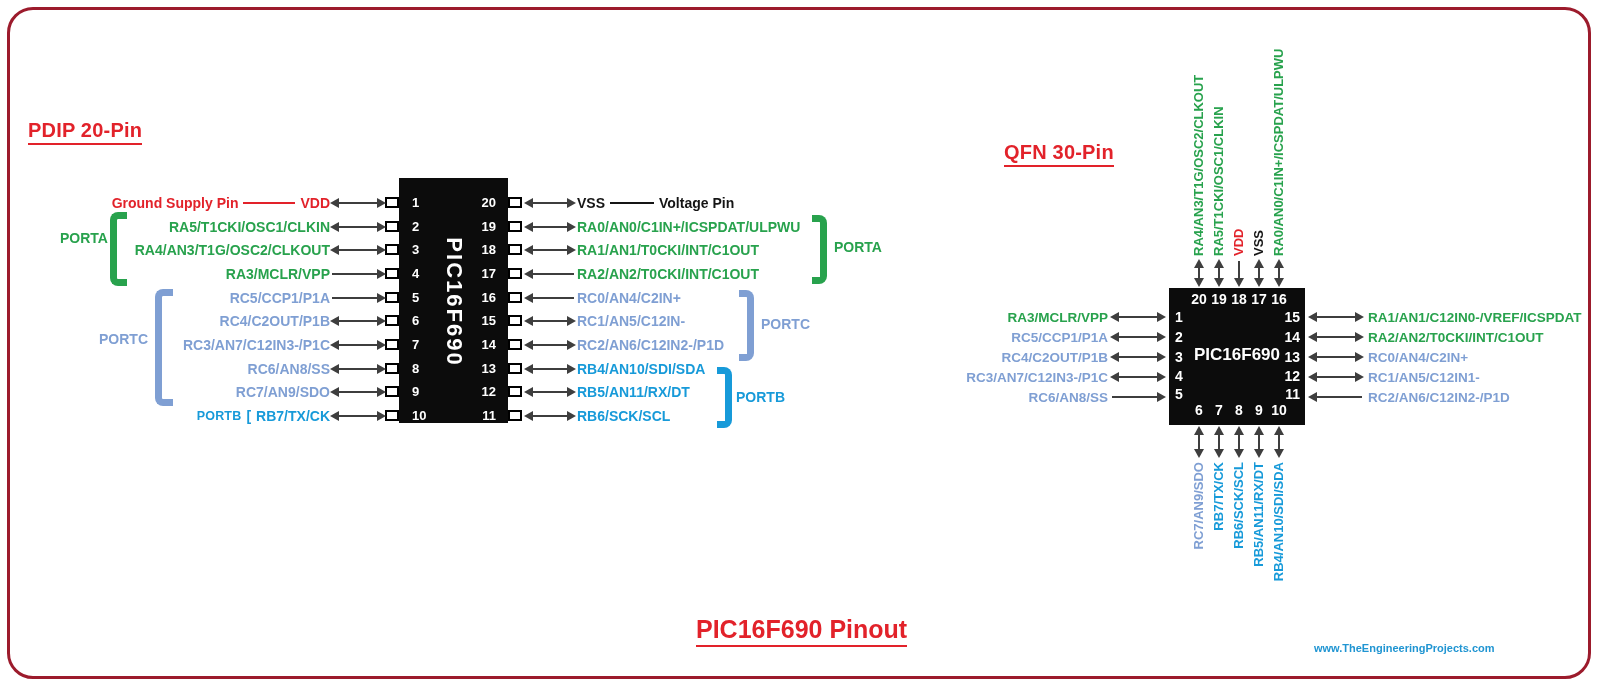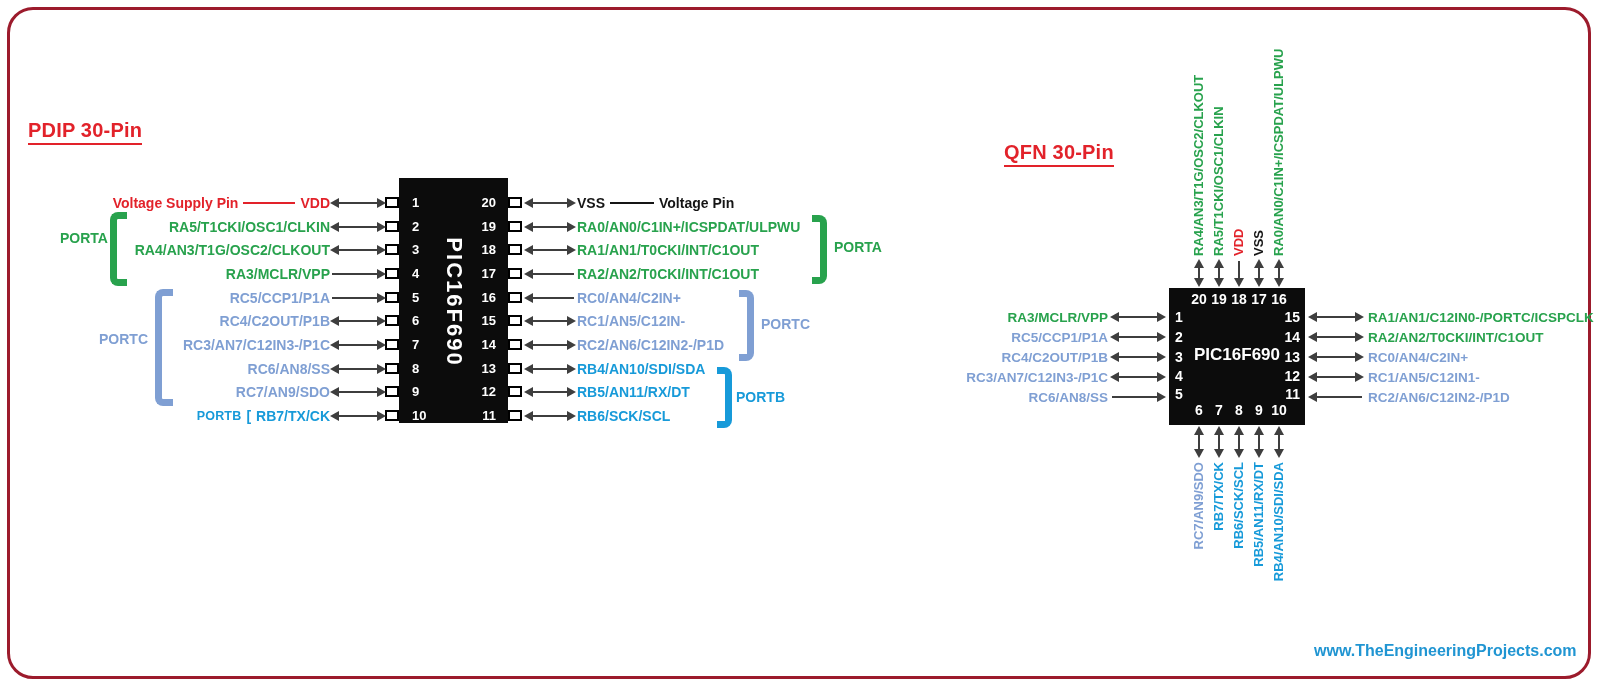--- a/index.html
+++ b/index.html
@@ -4,21 +4,21 @@
 <style>
   html,body{margin:0;padding:0;background:#fff;}
   #stage{position:relative;width:1600px;height:689px;background:#ffffff;overflow:hidden;
          font-family:"Liberation Sans",sans-serif;font-weight:bold;}
   #frame{position:absolute;left:7px;top:7px;right:9px;bottom:10px;border:3px solid #9c1b2c;border-radius:26px;}
 
   .title{position:absolute;color:#e2222a;font-size:20px;letter-spacing:.2px;
          border-bottom:2px solid #e2222a;padding-bottom:1px;white-space:nowrap;}
   .footer-title{position:absolute;color:#e2222a;font-size:25px;border-bottom:2px solid #e2222a;
          padding-bottom:1px;white-space:nowrap;}
-  .website{position:absolute;color:#2095d2;font-size:16px;white-space:nowrap;}
+  .website{position:absolute;color:#2095d2;font-size:11px;white-space:nowrap;}
 
   .c-red{color:#e2222a}.c-green{color:#28a24d}.c-pc{color:#7f9fd3}.c-pb{color:#179ad9}.c-blk{color:#151515}
 
   
   .chip{position:absolute;background:#0c0c0c;}
   .chipname-v{position:absolute;color:#fff;font-size:22px;letter-spacing:2px;text-align:center;
               transform:rotate(90deg);white-space:nowrap;}
   .chipname-h{position:absolute;color:#fff;font-size:17px;text-align:center;white-space:nowrap;}
   .pnum{position:absolute;color:#fff;font-size:13px;line-height:14px;}
   .qnum{position:absolute;color:#fff;font-size:14px;line-height:14px;}
@@ -61,22 +61,23 @@
          transform-origin:0 0;transform:rotate(-90deg);text-align:left;}
   .vlblB{position:absolute;width:150px;height:16px;font-size:13px;line-height:16px;white-space:nowrap;
          transform-origin:0 0;transform:rotate(-90deg);text-align:right;}
 </style>
 </head>
 <body>
 
 <div id="stage">
   <div id="frame"></div>
 
-  <div class="title" style="left:28px;top:119px;">PDIP 30-Pin</div>
+  <div class="title" style="left:28px;top:119px;">PDIP 20-Pin</div>
   <div class="title" style="left:1004px;top:141px;">QFN 30-Pin</div>
+  <div class="footer-title" style="left:696px;top:615px;">PIC16F690 Pinout</div>
   <div class="website" style="left:1314px;top:642px;">www.TheEngineeringProjects.com</div>
 
   <div class="chip" style="left:399px;top:178px;width:109px;height:245px;"></div>
   <div class="chipname-v" style="left:354px;top:289px;width:200px;">PIC16F690</div>
 
   <div class="pad" style="left:385px;top:197px;"></div>
   <div class="pad" style="left:385px;top:221px;"></div>
   <div class="pad" style="left:385px;top:244px;"></div>
   <div class="pad" style="left:385px;top:268px;"></div>
   <div class="pad" style="left:385px;top:292px;"></div>
@@ -111,21 +112,21 @@
   <div class="pnum" style="left:470px;top:243px;width:26px;text-align:right;">18</div>
   <div class="pnum" style="left:470px;top:267px;width:26px;text-align:right;">17</div>
   <div class="pnum" style="left:470px;top:291px;width:26px;text-align:right;">16</div>
   <div class="pnum" style="left:470px;top:314px;width:26px;text-align:right;">15</div>
   <div class="pnum" style="left:470px;top:338px;width:26px;text-align:right;">14</div>
   <div class="pnum" style="left:470px;top:362px;width:26px;text-align:right;">13</div>
   <div class="pnum" style="left:470px;top:385px;width:26px;text-align:right;">12</div>
   <div class="pnum" style="left:470px;top:409px;width:26px;text-align:right;">11</div>
 
   <div class="rowL" style="top:194px;">
-    <span class="note c-red">Voltage Supply Pin</span>
+    <span class="note c-red">Ground Supply Pin</span>
     <span class="redline"></span>
     <span class="c-red">VDD</span>
   </div>
   <div class="rowL" style="top:218px;">
       <span class="c-green">RA5/T1CKI/OSC1/CLKIN</span>
     </div>
   <div class="rowL" style="top:241px;">
       <span class="c-green">RA4/AN3/T1G/OSC2/CLKOUT</span>
     </div>
   <div class="rowL" style="top:265px;">
@@ -268,21 +269,21 @@
   <div class="qrowL" style="top:388px;">
       <span class="c-pc">RC6/AN8/SS</span>
     </div>
   <div class="arr hl hr" style="left:1112px;top:316px;width:52px;"></div>
   <div class="arr hl hr" style="left:1112px;top:336px;width:52px;"></div>
   <div class="arr hl hr" style="left:1112px;top:356px;width:52px;"></div>
   <div class="arr hl hr" style="left:1112px;top:376px;width:52px;"></div>
   <div class="arr hr" style="left:1112px;top:396px;width:52px;"></div>
 
   <div class="qrowR" style="top:308px;">
-      <span class="c-green">RA1/AN1/C12IN0-/PORTC/ICSPCLK</span>
+      <span class="c-green">RA1/AN1/C12IN0-/VREF/ICSPDAT</span>
     </div>
   <div class="qrowR" style="top:328px;">
       <span class="c-green">RA2/AN2/T0CKI/INT/C1OUT</span>
     </div>
   <div class="qrowR" style="top:348px;">
       <span class="c-pc">RC0/AN4/C2IN+</span>
     </div>
   <div class="qrowR" style="top:368px;">
       <span class="c-pc">RC1/AN5/C12IN1-</span>
     </div>

